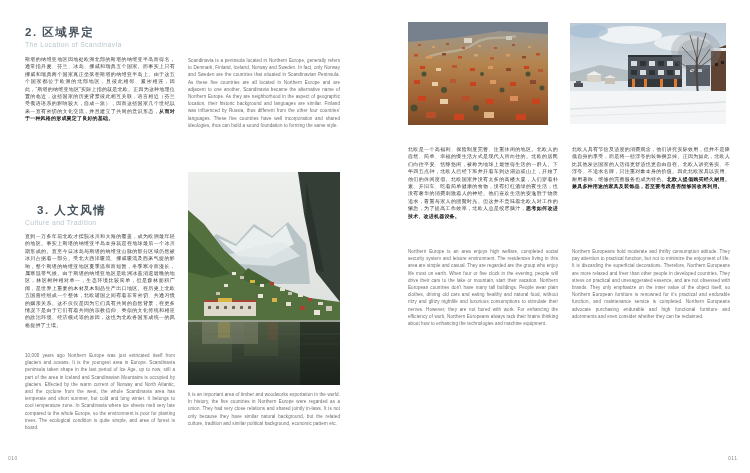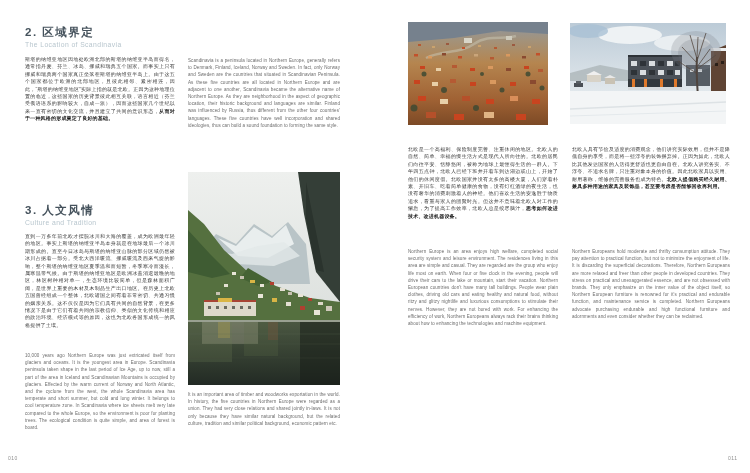--- a/index.html
+++ b/index.html
@@ -19,21 +19,21 @@
 
 <div class="spread">
 
   <div class="abs sec-title" style="left:25px;top:25px;width:150px;">2. 区域界定</div>
   <div class="abs sec-sub" style="left:25px;top:41px;width:150px;">The Location of Scandinavia</div>
 
   <div class="abs zh" style="left:25px;top:56px;width:150px;">
     <span>斯堪的纳维亚地区因地处欧洲北部的斯堪的纳维亚半岛而得名，通常指丹麦、芬兰、冰岛、挪威和瑞典五个国家。而事实上只有挪威和瑞典两个国家真正坐落在斯堪的纳维亚半岛上。由于这五个国家都位于欧洲的北部地区，且彼此相邻、紧密相连，因此，“斯堪的纳维亚地区”实际上指的就是北欧。正因为这种地理位置的临近，这些国家的历史背景彼此相互关联，语言相近（芬兰受俄语语系的影响较大，自成一派），因而这些国家几个世纪以来一直有密切的文化交流，并且建立了共同的意识形态，</span><b>从而对于一种风格的形成奠定了良好的基础。</b>
   </div>
 
-  <div class="abs sec-title" style="left:25px;top:203px;width:150px;">3. 人文风情</div>
+  <div class="abs sec-title" style="left:37px;top:203px;width:150px;">3. 人文风情</div>
   <div class="abs sec-sub" style="left:25px;top:219px;width:150px;">Culture and Tradition</div>
 
   <div class="abs zh" style="left:25px;top:233px;width:150px;">直到一万多年前北欧才摆脱冰川和大海的覆盖，成为欧洲最年轻的地区。事实上斯堪的纳维亚半岛本身就是在地球最后一个冰川期形成的。直至今日冰岛与斯堪的纳维亚山脉的部分区域仍然被冰川占据着一部分。受北大西洋暖流、挪威暖流及西来气旋的影响，整个斯堪的纳维亚地区夏季温和而短暂，冬季寒冷而漫长，属寒温带气候。由于斯堪的纳维亚地区是欧洲冰盖消退最晚的地区，林区树种相对单一，生态环境比较简单，但是森林面积广阔，是世界上重要的木材及木制品生产出口地区。在历史上北欧五国曾经组成一个整体，北欧诸国之间有着非常密切、共通习惯的姻亲关系。这不仅仅是因为它们具有共同的自然背景，在更多情况下是由于它们有着共同的宗教信仰、类似的文化传统和相应的政治环境、经济模式等的原因，这也为北欧各国形成统一的风格提供了土壤。</div>
 
   <div class="abs en" style="left:25px;top:352px;width:150px;">10,000 years ago Northern Europe was just extricated itself from glaciers and oceans. It is the youngest area in Europe. Scandinavia peninsula taken shape in the last period of Ice Age, up to now, still a part of the area in Iceland and Scandinavian Mountains is occupied by glaciers. Effected by the warm current of Norway and North Atlantic, and the cyclone from the west, the whole Scandinavia area has temperate and short summer, but cold and long winter. It belongs to cool temperature zone. In Scandinavia where ice sheets melt very late compared to the whole Europe, so the environment is poor for planting trees. The ecological condition is quite simple, and area of forest is board.</div>
 
   <div class="abs en" style="left:188px;top:57px;width:152px;">Scandinavia is a peninsula located in Northern Europe, generally refers to Denmark, Finland, Iceland, Norway and Sweden. In fact, only Norway and Sweden are the countries that situated in Scandinavian Peninsula. As these five countries are all located in Northern Europe and are adjacent to one another, Scandinavia became the alternative name of Northern Europe. As they are neighborhood in the aspect of geographic location, their historic background and languages are similar. Finland was influenced by Russia, thus different from the other four countries' languages. These five countries have well incorporation and shared ideologies, thus can build a sound foundation to forming the same style.</div>
 
   <svg class="abs photo" style="left:188px;top:172px;" width="152" height="213" viewBox="0 0 152 213" role="img">
     <defs>

